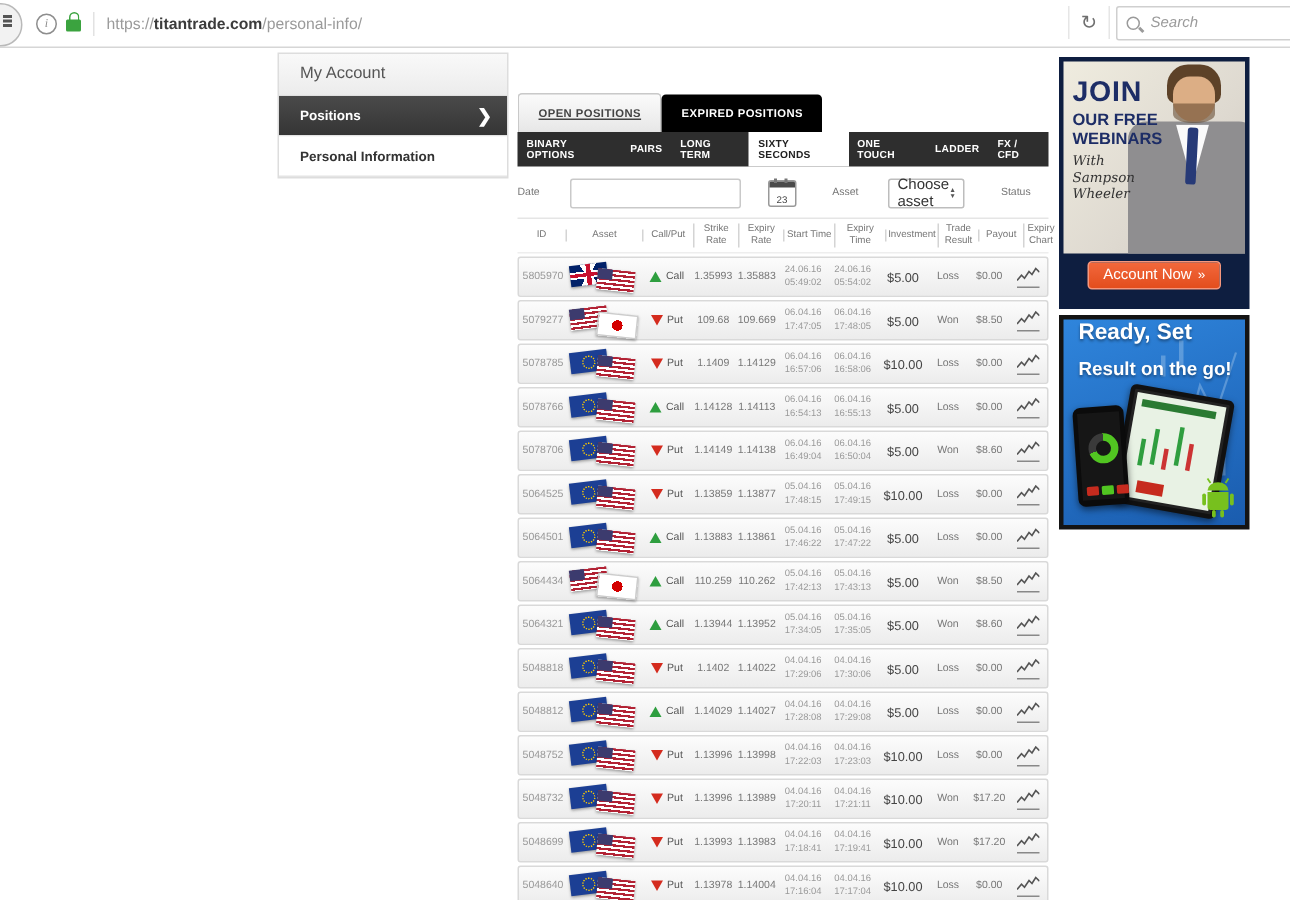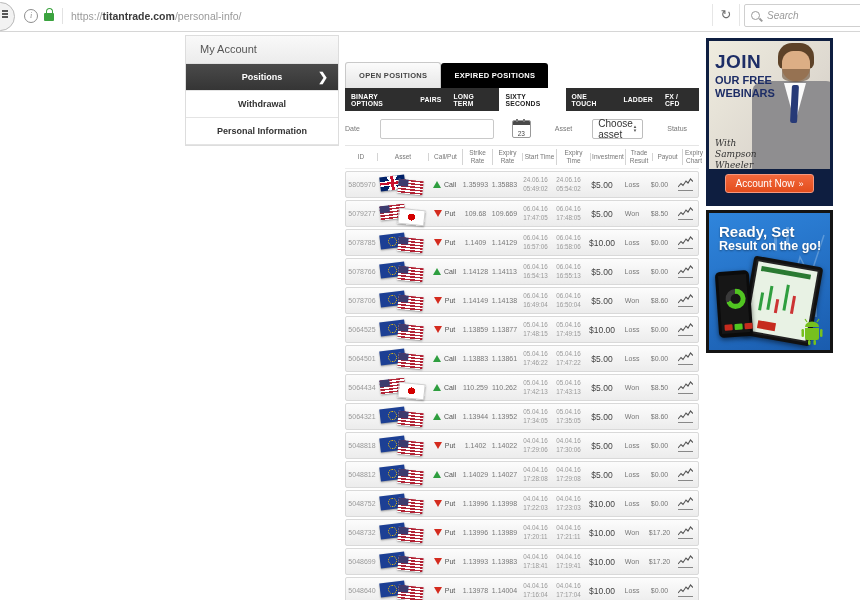--- a/index.html
+++ b/index.html
@@ -18,28 +18,28 @@
   .urltext b{color:#3c3c3c;font-weight:bold;}
   .reload-btn{position:absolute;left:712px;top:4px;width:26px;height:22px;border-left:1px solid #e6e6e6;border-right:1px solid #e6e6e6;color:#6f6f6f;font-size:13px;line-height:22px;text-align:center;}
   .searchbox{position:absolute;left:744px;top:4px;width:108px;height:21px;border:1px solid #cfcfcf;border-radius:2px;background:#fff;display:flex;align-items:center;padding:0 6px;gap:5px;}
   .mag{width:7px;height:7px;border:1.5px solid #9a9a9a;border-radius:50%;position:relative;flex:none;}
   .mag:after{content:'';position:absolute;width:4px;height:1.5px;background:#9a9a9a;transform:rotate(45deg);right:-3.5px;bottom:-1px;}
   .searchbox input{border:none;outline:none;width:80px;font-size:10px;font-style:italic;color:#555;font-family:"Liberation Sans",sans-serif;}
   .searchbox input::placeholder{color:#9a9a9a;}
   
   .sidebar{position:absolute;left:185px;top:35px;width:152px;border:1px solid #ddd;background:#fff;}
   .sb-head{height:27px;line-height:27px;padding-left:14px;font-size:11px;color:#555;background:linear-gradient(#f9f9f9,#ececec);border-bottom:1px solid #e0e0e0;}
-  .sb-item{height:26px;line-height:26px;font-size:9px;font-weight:bold;color:#333;border-bottom:1px solid #e4e4e4;position:relative;background:#fff;text-align:center;}
+  .sb-item{height:26px;line-height:26px;padding-left:14px;font-size:9px;font-weight:bold;color:#333;border-bottom:1px solid #e4e4e4;position:relative;background:#fff;}
   .sb-item.active{background:linear-gradient(#4a4a4a,#353535);color:#fff;}
   .sb-item.active .chev{position:absolute;right:10px;top:0;color:#fff;font-size:12px;}
   
   .main{position:absolute;left:345px;top:62px;width:354px;}
   .tabs{display:flex;height:26px;align-items:flex-end;}
   .tab{height:25px;line-height:25px;padding:0 13px;font-size:7.5px;font-weight:bold;letter-spacing:.3px;}
-  .tab.open{background:linear-gradient(#fbfbfb,#e7e7e7);border:1px solid #c9c9c9;border-bottom:none;color:#444;border-radius:3px 3px 0 0;}
+  .tab.open{background:linear-gradient(#fbfbfb,#e7e7e7);border:1px solid #c9c9c9;border-bottom:none;color:#444;border-radius:3px 3px 0 0;text-decoration:underline;}
   .tab.expired{background:#000000;color:#fff;border-radius:3px 3px 0 0;}
   .subtabs{background:#2e2e2e;height:23px;display:flex;align-items:stretch;}
   .subtab{color:#fff;font-size:6.8px;font-weight:bold;padding:0 6px;display:flex;align-items:center;letter-spacing:.2px;}
   .subtab.active{background:#fff;color:#222;}
   
   .filters{height:31px;display:flex;align-items:center;gap:20px;padding-top:2px;}
   .flabel{font-size:7px;color:#777;}
   .date-input{width:104px;height:18px;border:1px solid #c9c9c9;border-radius:2px;background:#fff;font-size:9px;padding:0 4px;outline:none;font-family:"Liberation Sans",sans-serif;}
   .cal{width:17px;height:16px;border:1px solid #999;border-radius:2px;background:#fff;position:relative;flex:none;margin-left:-2px;}
   .cal .top{position:absolute;top:0;left:0;right:0;height:4px;background:#4a4a4a;border-radius:1px 1px 0 0;}
@@ -85,33 +85,33 @@
      linear-gradient(61deg,transparent 45%,#fff 45% 55%,transparent 55%),
      #012169;}
   .flag.jp{background:radial-gradient(circle at 50% 50%,#d30000 0 3.5px,#fff 3.5px);border:0.5px solid #ccc;}
   .chartic{display:inline-block;border-bottom:1px solid #888;padding-bottom:1px;}
   
   .ad1{position:absolute;left:706px;top:38px;width:127px;height:168px;background:#0e1e40;padding:3px;box-sizing:border-box;}
   .ad1-photo{position:relative;height:128px;background:linear-gradient(130deg,#efecdf,#ded9d0 60%,#cfc9c0);overflow:hidden;}
   .adl1{position:absolute;left:6px;top:10px;font-size:19px;font-weight:bold;color:#1d2d66;letter-spacing:.5px;}
   .adl2{position:absolute;left:6px;top:33px;font-size:11px;font-weight:bold;color:#1d2d66;}
   .adl3{position:absolute;left:6px;top:46px;font-size:11px;font-weight:bold;color:#1d2d66;}
-  .adl4{position:absolute;left:6px;top:62px;font-size:9px;color:#333;font-family:"DejaVu Serif",serif;font-style:italic;line-height:1.2;margin-top:35px;}
+  .adl4{position:absolute;left:6px;top:62px;font-size:9px;color:#333;font-family:"DejaVu Serif",serif;font-style:italic;line-height:1.2;}
   .presenter .hair{position:absolute;right:16px;top:2px;width:36px;height:26px;background:#5d4228;border-radius:14px 14px 6px 6px;}
   .presenter .face{position:absolute;right:20px;top:10px;width:28px;height:30px;background:#dcae85;border-radius:40% 40% 46% 46%;}
   .presenter .beard{position:absolute;right:20px;top:28px;width:28px;height:13px;background:rgba(93,66,40,.55);border-radius:0 0 46% 46%;}
   .presenter .suit{position:absolute;right:-8px;top:40px;width:86px;height:90px;background:#8f8e90;border-radius:12px 12px 0 0;}
   .presenter .shirt{position:absolute;right:24px;top:42px;width:22px;height:40px;background:#fafafa;clip-path:polygon(0 0,100% 0,50% 100%);}
   .presenter .tie{position:absolute;right:32px;top:44px;width:7px;height:38px;background:#273a77;border-radius:2px;transform:rotate(3deg);}
   .ad1-bottom{height:28px;display:flex;align-items:center;justify-content:center;}
   .register{background:linear-gradient(#f2683c,#e34d1d);border:1px solid #f6977d;color:#fff;font-size:10px;padding:3px 10px;border-radius:3px;}
   .register .arr{font-size:9px;margin-left:4px;}
   .ad2{position:absolute;left:706px;top:210px;width:127px;height:143px;background:#141414;padding:3px;box-sizing:border-box;}
   .ad2-in{position:relative;height:100%;background:linear-gradient(160deg,#2f85dc,#1a5cae);overflow:hidden;}
-  .ad2 .t1{position:absolute;left:10px;top:10px;font-size:15px;font-weight:bold;color:#fff;text-shadow:0 1px 2px rgba(0,0,0,.4);}
+  .ad2 .t1{position:absolute;left:10px;top:0;font-size:15px;font-weight:bold;color:#fff;text-shadow:0 1px 2px rgba(0,0,0,.4);}
   .ad2 .t2{position:absolute;left:10px;top:26px;font-size:12.5px;font-weight:bold;color:#fff;text-shadow:0 1px 2px rgba(0,0,0,.4);}
   .chartbg{position:absolute;right:4px;top:4px;width:60px;height:130px;opacity:.35;}
   .tablet{position:absolute;left:38px;top:48px;width:64px;height:74px;background:#222;border:3px solid #111;border-radius:4px;transform:rotate(10deg);box-shadow:0 2px 5px rgba(0,0,0,.5);}
   .tablet .scr{position:absolute;inset:2px;background:#e8f2e4;}
   .tablet .scr i{position:absolute;display:block;width:3px;background:#2f9e3f;}
   .phone{position:absolute;left:8px;top:58px;width:34px;height:66px;background:#0b0b0b;border-radius:5px;transform:rotate(-4deg);box-shadow:0 2px 5px rgba(0,0,0,.55);}
   .phone .scr{position:absolute;inset:4px 3px;background:#161616;}
   .donut{position:absolute;left:6px;top:14px;width:20px;height:20px;border-radius:50%;background:conic-gradient(#51c521 0 70%,#3a3a3a 70% 100%);}
   .donut:after{content:'';position:absolute;inset:5px;border-radius:50%;background:#161616;}
   .pbtns{position:absolute;left:3px;bottom:3px;display:flex;gap:2px;}
@@ -135,23 +135,20 @@
     <span class="mag"></span>
     <input placeholder="Search" style="">
   </div>
 </div>
 
 <div class="sidebar">
   <div class="sb-head">My Account</div>
   <div class="sb-item active">
     <span>Positions</span>
     <span class="chev">❯</span>
-  </div>
-  <div class="sb-item">
-    <span>Withdrawal</span>
   </div>
   <div class="sb-item">
     <span>Personal Information</span>
   </div>
 </div>
 
 <div class="main">
   <div class="tabs">
     <div class="tab open">OPEN POSITIONS</div>
     <div class="tab expired">EXPIRED POSITIONS</div>

